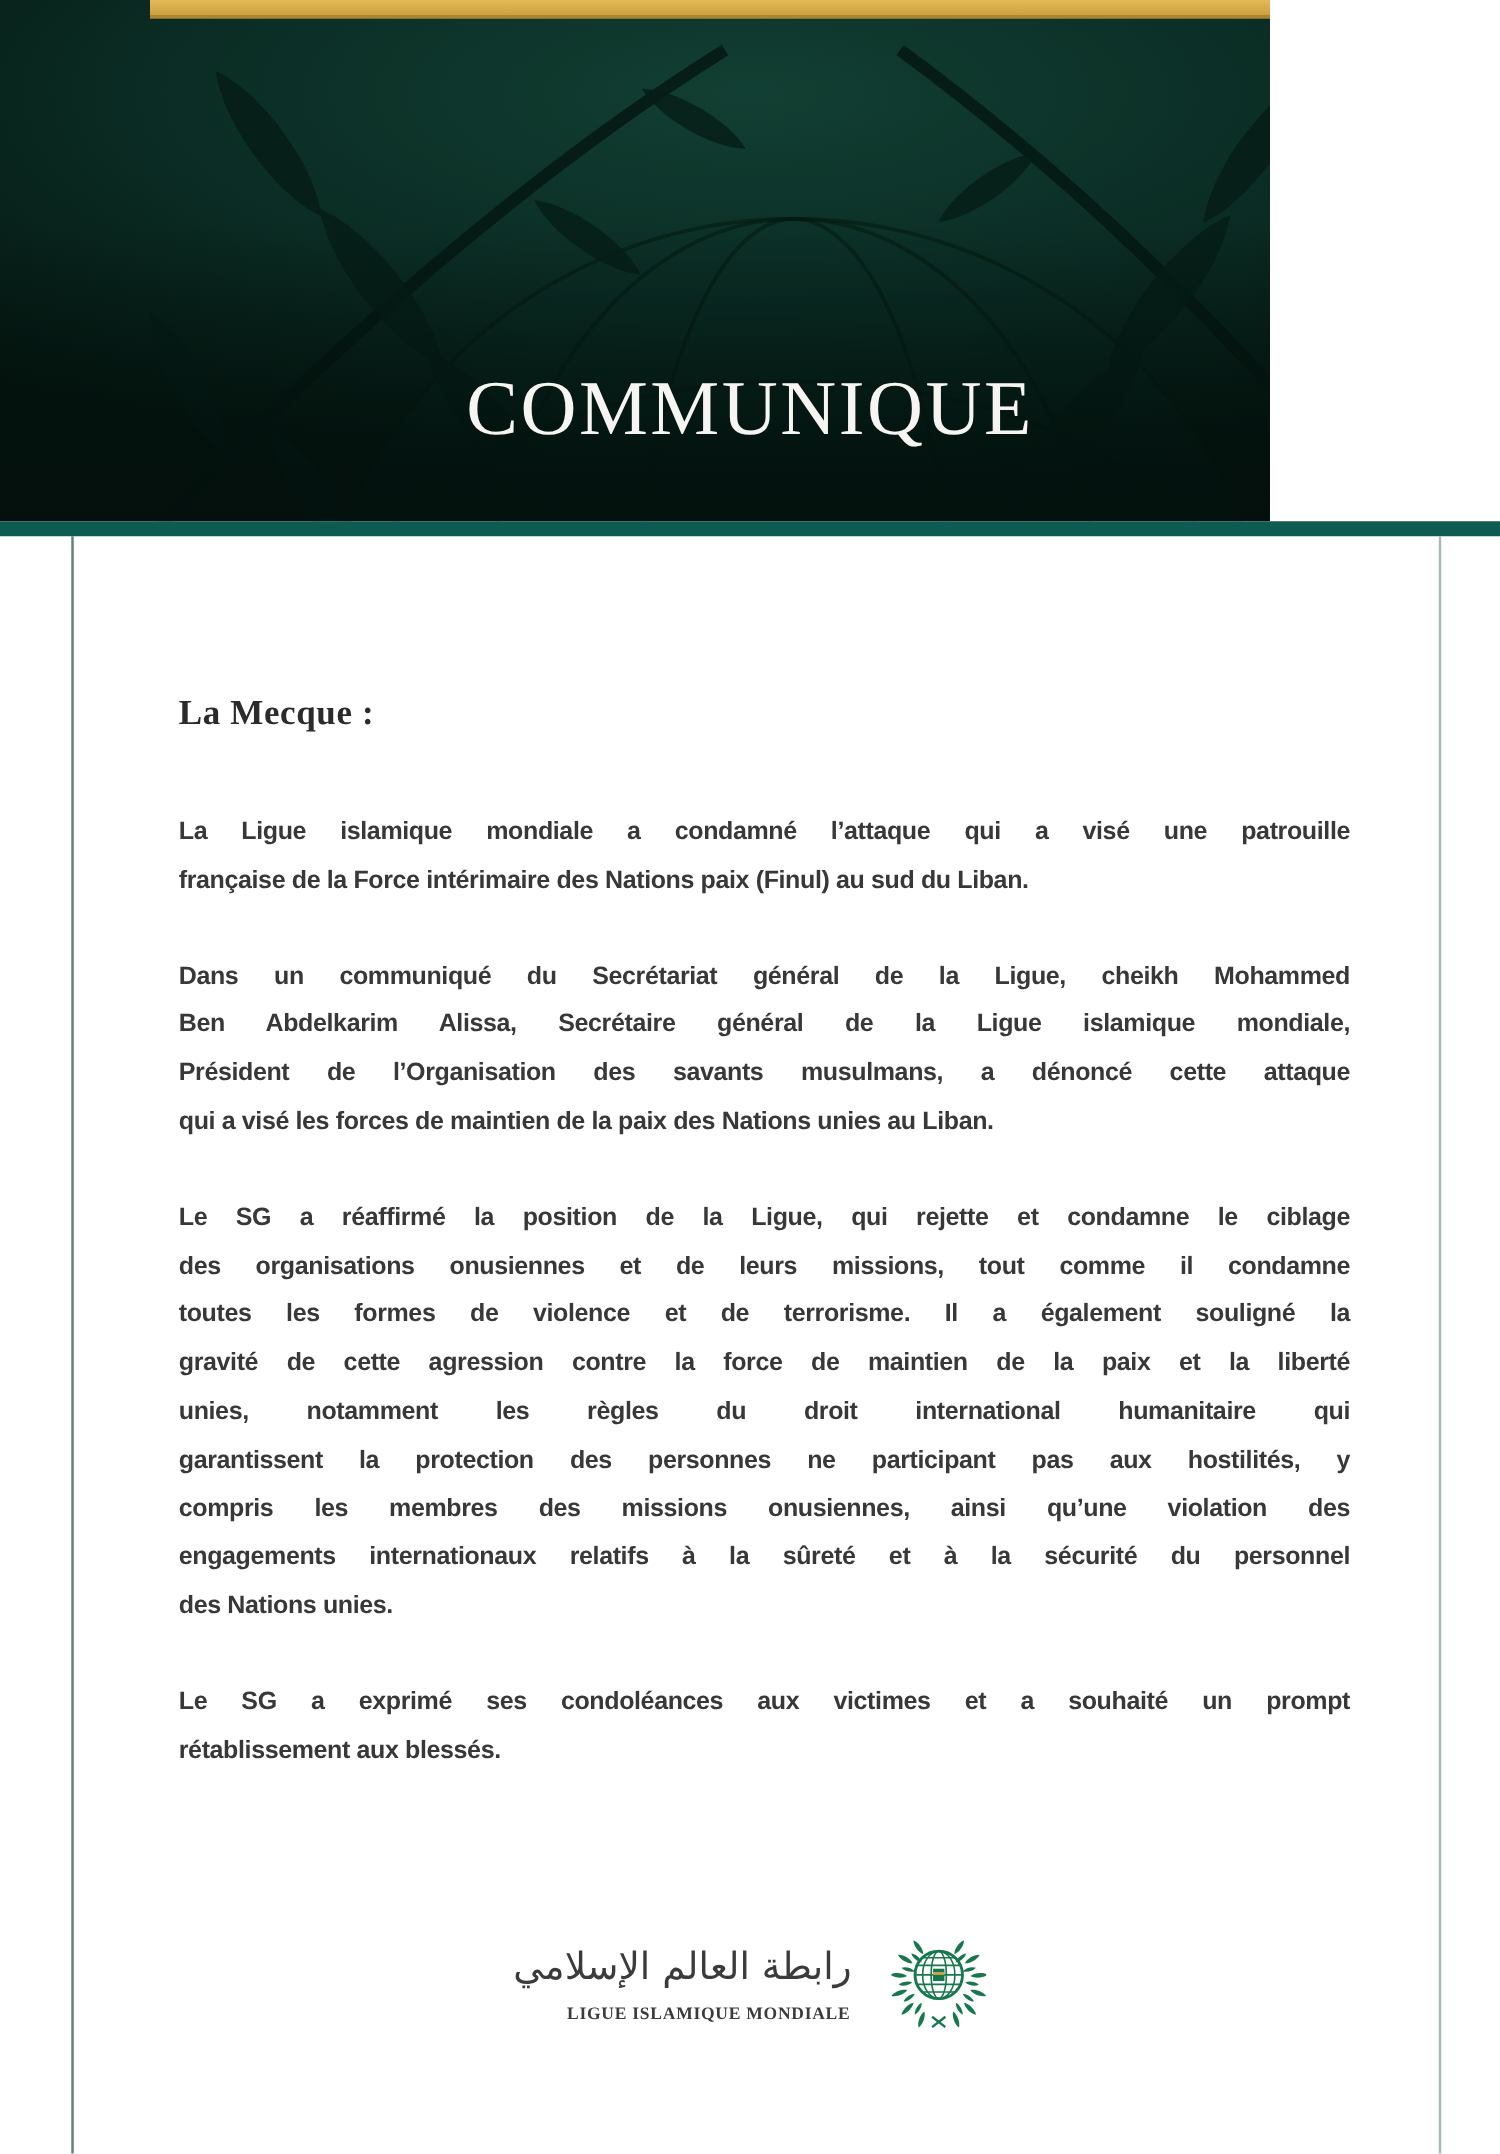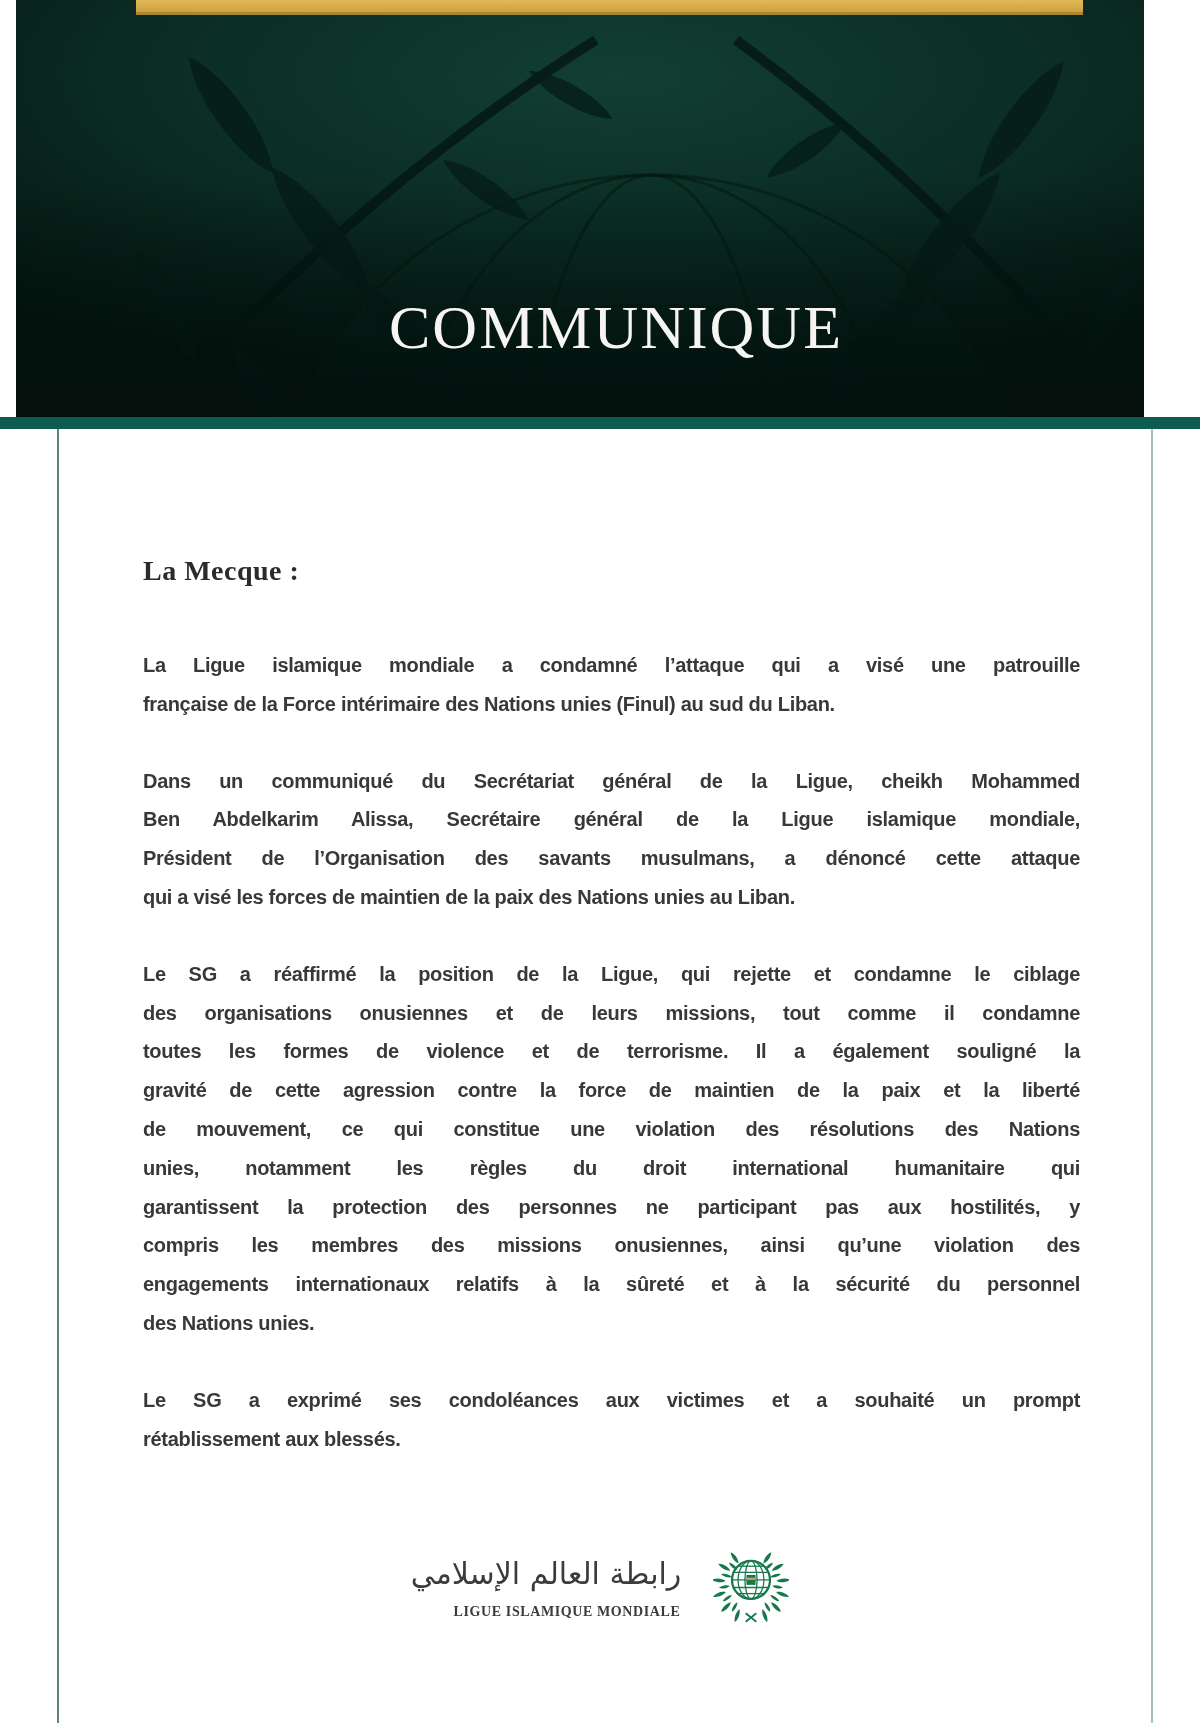--- a/index.html
+++ b/index.html
@@ -1,20 +1,20 @@
 <!DOCTYPE html>
 <html><head>
 <meta charset="utf-8">
 <style>
   html,body{margin:0;padding:0;background:#ffffff;}
   .page{position:relative;width:1200px;height:1723px;background:#ffffff;overflow:hidden;
         font-family:"Liberation Sans",sans-serif;}
 
   
-  .banner{position:absolute;left:16px;top:0;width:1128px;height:417px;overflow:hidden;
+  .banner{position:absolute;left:0;top:0;width:1016px;height:417px;overflow:hidden;
           background:#d946ef;}
   .banner svg.art{position:absolute;left:0;top:0;}
   .gold-bar{position:absolute;left:120px;top:0;width:947px;height:12px;
             background:linear-gradient(#e2ba57,#cfa140);
             border-bottom:3px solid #a9862f;}
   .banner-title{position:absolute;left:0;top:296px;width:1200px;margin:0;
                 text-align:center;color:#f6f5f1;
                 font-family:"Liberation Serif",serif;font-weight:400;
                 font-size:62px;line-height:1;letter-spacing:2px;}
 
@@ -105,34 +105,33 @@
 
   <main>
     <div class="vline left"></div>
     <div class="vline right"></div>
 
     <h2 class="dateline">La Mecque :</h2>
 
     <div class="paras">
         <div class="para">
           <div class="pline">La Ligue islamique mondiale a condamné l’attaque qui a visé une patrouille</div>
-          <div class="pline last">française de la Force intérimaire des Nations unies (Finul) au sud du Liban.</div>
+          <div class="pline last">française de la Force intérimaire des Nations paix (Finul) au sud du Liban.</div>
         </div>
         <div class="para">
           <div class="pline">Dans un communiqué du Secrétariat général de la Ligue, cheikh Mohammed</div>
           <div class="pline">Ben Abdelkarim Alissa, Secrétaire général de la Ligue islamique mondiale,</div>
           <div class="pline">Président de l’Organisation des savants musulmans, a dénoncé cette attaque</div>
           <div class="pline last">qui a visé les forces de maintien de la paix des Nations unies au Liban.</div>
         </div>
         <div class="para">
           <div class="pline">Le SG a réaffirmé la position de la Ligue, qui rejette et condamne le ciblage</div>
           <div class="pline">des organisations onusiennes et de leurs missions, tout comme il condamne</div>
           <div class="pline">toutes les formes de violence et de terrorisme. Il a également souligné la</div>
           <div class="pline">gravité de cette agression contre la force de maintien de la paix et la liberté</div>
-          <div class="pline">de mouvement, ce qui constitue une violation des résolutions des Nations</div>
           <div class="pline">unies, notamment les règles du droit international humanitaire qui</div>
           <div class="pline">garantissent la protection des personnes ne participant pas aux hostilités, y</div>
           <div class="pline">compris les membres des missions onusiennes, ainsi qu’une violation des</div>
           <div class="pline">engagements internationaux relatifs à la sûreté et à la sécurité du personnel</div>
           <div class="pline last">des Nations unies.</div>
         </div>
         <div class="para">
           <div class="pline">Le SG a exprimé ses condoléances aux victimes et a souhaité un prompt</div>
           <div class="pline last">rétablissement aux blessés.</div>
         </div>

